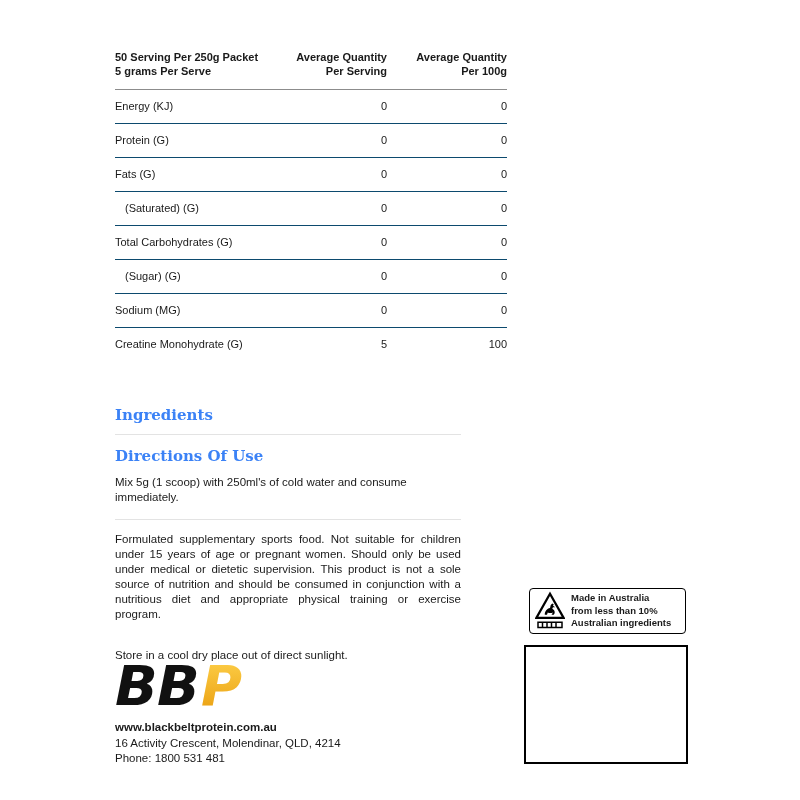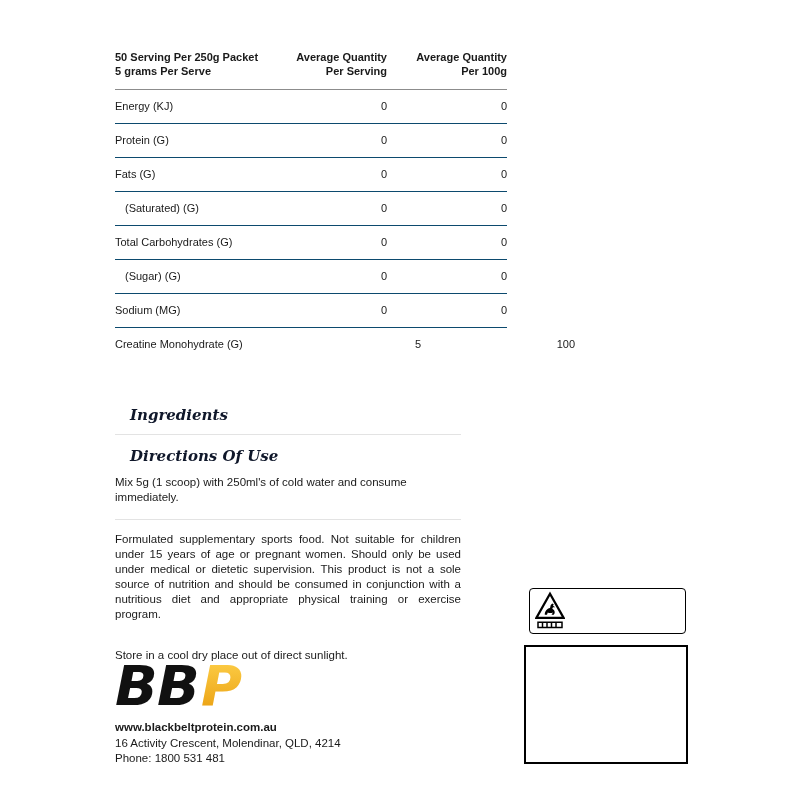--- a/index.html
+++ b/index.html
@@ -13,29 +13,29 @@
   .ntable { position:absolute; left:115px; top:50px; width:392px; font-size:11px; }
   .nhead {
     display:grid; grid-template-columns:152px 120px 120px;
     padding-bottom:10px; border-bottom:1px solid #8c8c8c; font-weight:bold;
     line-height:1.3;
   }
   .nrow {
     display:grid; grid-template-columns:152px 120px 120px;
     height:33px; align-items:center; border-bottom:1px solid #0c4a6e;
   }
-  .nrow.last { border-bottom:none;gap:34px; }
+  .nrow.last { border-bottom:none; }
   .ncenter { text-align:right; }
   .indent { padding-left:10px; }
 
   
   .sections { position:absolute; left:115px; top:406px; width:346px; font-size:11.5px; line-height:1.32; }
   .h-section {
     font-family:"DejaVu Serif", serif; font-weight:bold; font-size:15px;
-    margin:0 0 8px 15px; color:#0f172a;font-style:italic;
+    margin:0 0 8px 0; color:#3b82f6;
   }
   .sec-text { margin:0 0 14px 0; }
   .sec-div { border:none; border-top:1px solid #e3e3e3; margin:0 0 12px 0; }
   .advisory { margin:0 0 26px 0; text-align:justify; line-height:15px; }
   .storage { font-weight:normal; margin:0; }
 
   
   .footer { position:absolute; left:115px; top:658px; font-size:11.5px; line-height:15.5px; }
   .logo { display:block; margin:0 0 8px 0; }
   .website { font-weight:bold; }
@@ -147,17 +147,22 @@
   <div class="mia-box">
     <svg width="30" height="40" viewBox="0 0 40 52">
       <polygon points="20,3 38,35 2,35" fill="none" stroke="#000" stroke-width="3"></polygon>
       <path d="M13 31 c0 -5 3 -8 7 -9 l1 -4 2 -2 2 1 -1 2 3 2 -3 0 -1 2 c4 2 4 6 2 8 l-3 0 2 -3 c-2 1 -5 1 -7 0 l-1 3 -3 0 z" fill="#000"></path>
       <rect x="4" y="41" width="32" height="7" fill="none" stroke="#000" stroke-width="2"></rect>
       <line x1="10" y1="41" x2="10" y2="48" stroke="#000" stroke-width="2"></line>
       <line x1="16" y1="41" x2="16" y2="48" stroke="#000" stroke-width="2"></line>
       <line x1="22" y1="41" x2="22" y2="48" stroke="#000" stroke-width="2"></line>
       <line x1="28" y1="41" x2="28" y2="48" stroke="#000" stroke-width="2"></line>
     </svg>
+    <div class="mia-text">
+      <div>Made in Australia</div>
+      <div>from less than 10%</div>
+      <div>Australian ingredients</div>
+    </div>
   </div>
 
   <div class="barcode-box"></div>
 
 </div>
 
 </body></html>

